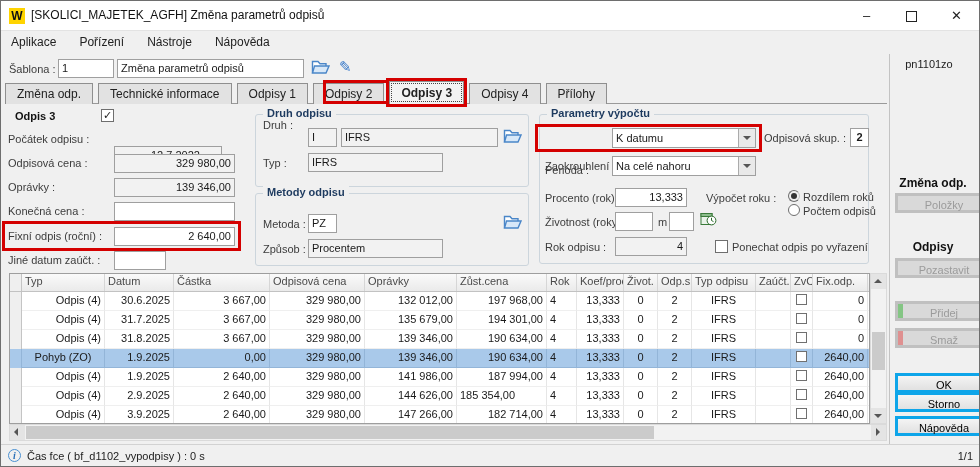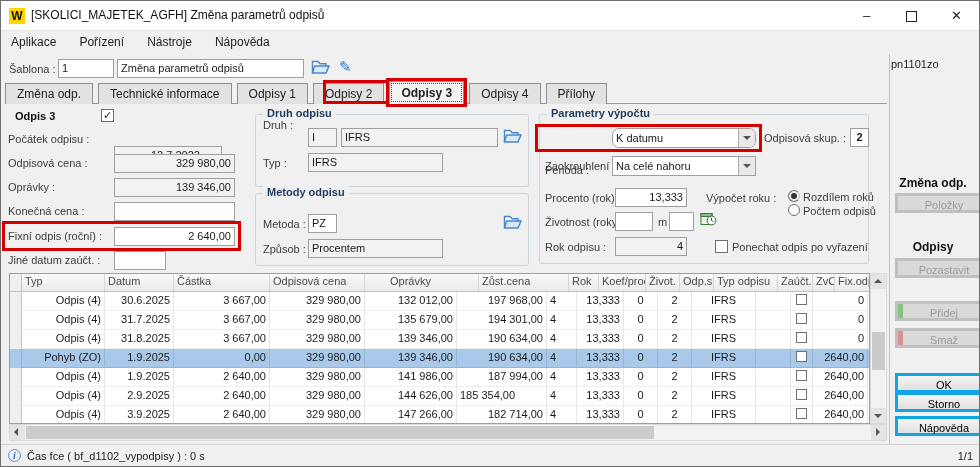--- a/index.html
+++ b/index.html
@@ -83,21 +83,21 @@
   <div class="lbl" style="left:8px;top:62px;">Šablona :</div>
   <div class="fld" style="left:57px;top:58px;width:56px;">1</div>
   <div class="fld" style="left:116px;top:58px;width:187px;">Změna parametrů odpisů</div>
   <div class="abs" style="left:310px;top:58px;">
     <svg width="19" height="16" viewBox="0 0 19 16">
         <path d="M1.5 14 L1.5 2.5 L7 2.5 L9 4.8 L15 4.8 L15 7" fill="#ffffff" stroke="#4a86c8" stroke-width="1.4"></path>
         <path d="M3.5 7 L18 7 L15 14 L1.5 14 Z" fill="#d8e8f8" stroke="#4a86c8" stroke-width="1.4"></path>
       </svg>
   </div>
   <div class="abs pencil" style="left:338px;top:57px;">✎</div>
-  <div class="lbl" style="left:890px;top:57px;width:76px;text-align:left;color:#222;">pn1101zo</div>
+  <div class="lbl" style="left:890px;top:57px;width:76px;text-align:center;color:#222;">pn1101zo</div>
 
   <div class="tabstrip">
     <span class="tab">Změna odp.</span>
     <span class="tab">Technické informace</span>
     <span class="tab">Odpisy 1</span>
     <span class="tab">Odpisy 2</span>
     <span class="tab active">Odpisy 3</span>
     <span class="tab">Odpisy 4</span>
     <span class="tab">Přílohy</span>
   </div>
@@ -149,21 +149,21 @@
         <path d="M3.5 7 L18 7 L15 14 L1.5 14 Z" fill="#d8e8f8" stroke="#4a86c8" stroke-width="1.4"></path>
       </svg>
   </div>
   <div class="lbl" style="left:262px;top:242px;">Způsob :</div>
   <div class="fld ro" style="left:307px;top:238px;width:135px;">Procentem</div>
 
   <div class="grp" style="left:538px;top:113px;width:330px;height:150px;">
     <span class="gt">Parametry výpočtu</span>
   </div>
   <div class="lbl" style="left:544px;top:131px;margin-top:32px;">Perioda :</div>
-  <div class="fld combo" style="left:611px;top:127px;width:144px;height:20px;line-height:18px;border-radius:7px;">
+  <div class="fld combo" style="left:611px;top:127px;width:144px;height:20px;line-height:18px;">
     <span>K datumu</span>
     <span class="cbtn"></span>
   </div>
   <div class="lbl" style="left:760px;top:131px;width:85px;text-align:right;">Odpisová skup. :</div>
   <div class="fld" style="left:849px;top:127px;width:19px;text-align:center;font-weight:bold;">2</div>
 
   <div class="lbl" style="left:544px;top:159px;">Zaokrouhlení :</div>
   <div class="fld combo" style="left:611px;top:155px;width:144px;height:20px;line-height:18px;">
     <span>Na celé nahoru</span>
     <span class="cbtn"></span>
@@ -199,21 +199,21 @@
   <div class="annot" style="left:1px;top:220px;width:239px;height:30px;"></div>
   <div class="annot" style="left:534px;top:123px;width:227px;height:28px;"></div>
 
   <div class="grid">
     <div class="thead">
         <div class="th sel"></div>
         <div class="th" style="width: 83px;">Typ</div>
         <div class="th" style="width: 69px;">Datum</div>
         <div class="th" style="width: 96px;">Částka</div>
         <div class="th" style="width: 95px;">Odpisová cena</div>
-        <div class="th" style="width: 92px; margin-left: 22px;">Oprávky</div>
+        <div class="th" style="width: 92px;">Oprávky</div>
         <div class="th" style="width: 90px;">Zůst.cena</div>
         <div class="th" style="width: 30px;">Rok</div>
         <div class="th" style="width: 47px;">Koef/proc</div>
         <div class="th" style="width: 34px;">Život.</div>
         <div class="th" style="width: 34px;">Odp.sk.</div>
         <div class="th" style="width: 64px;">Typ odpisu</div>
         <div class="th" style="width: 35px;">Zaúčt.</div>
         <div class="th" style="width: 22px;">ZvC</div>
         <div class="th" style="width: 55px;">Fix.odp.</div>
         <div class="th" style="width: 3px;">I</div>
@@ -268,21 +268,21 @@
           <div class="td" style="width: 34px; text-align: center;">0</div>
           <div class="td" style="width: 34px; text-align: center;">2</div>
           <div class="td" style="width: 64px; text-align: center;">IFRS</div>
           <div class="td" style="width: 35px; text-align: left;"></div>
           <div class="td" style="width: 22px; text-align: center;"><div class="gridcbx"></div></div>
           <div class="td" style="width: 55px; text-align: right;">0</div>
           <div class="td" style="width: 3px; text-align: left;"></div>
         </div>
         <div class="trow selected">
           <div class="sel"></div>
-          <div class="td" style="width: 83px; text-align: right;">Pohyb (ZO)</div>
+          <div class="td" style="width: 83px; text-align: center;">Pohyb (ZO)</div>
           <div class="td" style="width: 69px; text-align: right;">1.9.2025</div>
           <div class="td" style="width: 96px; text-align: right;">0,00</div>
           <div class="td" style="width: 95px; text-align: right;">329 980,00</div>
           <div class="td" style="width: 92px; text-align: right;">139 346,00</div>
           <div class="td" style="width: 90px; text-align: right;">190 634,00</div>
           <div class="td" style="width: 30px; text-align: left;">4</div>
           <div class="td" style="width: 47px; text-align: right;">13,333</div>
           <div class="td" style="width: 34px; text-align: center;">0</div>
           <div class="td" style="width: 34px; text-align: center;">2</div>
           <div class="td" style="width: 64px; text-align: center;">IFRS</div>

